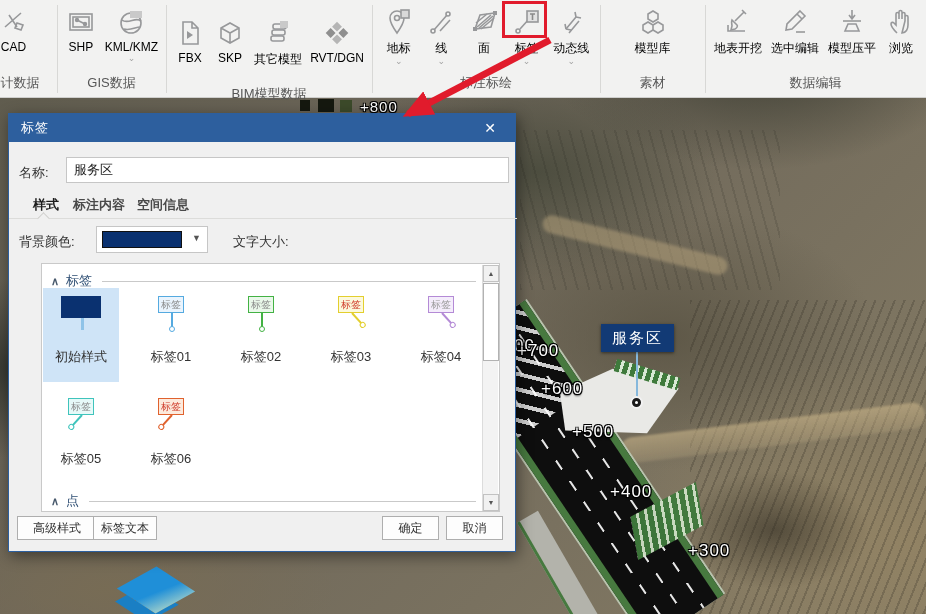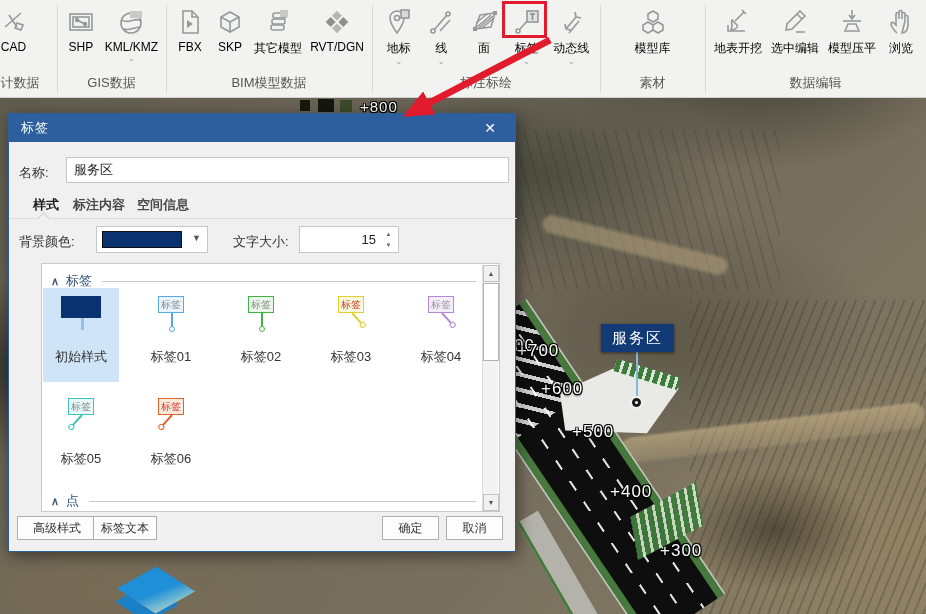--- a/index.html
+++ b/index.html
@@ -47,21 +47,21 @@
   #platform { position:absolute; left:552px; top:366px; width:132px; height:70px; z-index:2;
       background:#e9e9e6; clip-path:polygon(6% 38%, 46% 4%, 96% 32%, 72% 96%, 10% 92%); box-shadow:0 2px 4px rgba(0,0,0,.4); }
   #platform-edge { position:absolute; left:614px; top:368px; width:66px; height:13px; transform:rotate(17deg); z-index:2;
       background:repeating-linear-gradient(90deg, #3f7a3c 0 5px, #d8e8d4 5px 8px); }
 
   
   .marker { position:absolute; z-index:3; color:#fff; font-weight:normal; font-size:17px; letter-spacing:1px;
       text-shadow:-1px -1px 0 #000, 1px -1px 0 #000, -1px 1px 0 #000, 1px 1px 0 #000, 0 2px 2px rgba(0,0,0,.8); }
   .m800{left:360px; top:98px; font-size:15px;} .m00{left:514px; top:312px;margin-top:24px;}
   .m700{left:517px; top:341px;} .m600{left:541px; top:379px;} .m500{left:572px; top:422px;}
-  .m400{left:610px; top:482px;} .m300{left:660px; top:541px;}
+  .m400{left:610px; top:482px;} .m300{left:688px; top:541px;}
 
   
   #map-label { position:absolute; left:601px; top:324px; width:73px; height:28px; z-index:4;
       background:#123a75; color:#fff; font-size:15px; letter-spacing:2px; display:flex; align-items:center; justify-content:center;
       box-shadow:0 1px 3px rgba(0,0,0,.5); }
   #map-label-stem { position:absolute; left:636px; top:352px; width:2px; height:46px; background:#86b8dc; z-index:3; }
   #map-label-dot { position:absolute; left:630px; top:396px; width:13px; height:13px; border-radius:50%;
       border:2px solid #f2f2f2; background:#1a1a1a; z-index:3; }
   #map-label-dot::after { content:""; position:absolute; left:3px; top:3px; width:3px; height:3px; border-radius:50%; background:#fff; }
 
@@ -237,21 +237,21 @@
                 <rect x="14" y="4" width="12" height="7" fill="#c9c9c9" stroke="none"></rect>
               </svg>
           </span>
           <span class="tlabel">KML/KMZ</span>
           <span class="tchev">⌄</span>
         </div>
       </div>
       <div class="tgrouplabel">GIS数据</div>
     </div>
 
-    <div class="tgroup" style="left:166px; width:206px;">
+    <div class="tgroup" style="left:166px; width:206px;margin-top:11px;">
       <div class="titems">
         <div class="titem">
           <span class="ticon">
             <svg width="30" height="30" viewBox="0 0 30 30">
                 <path d="M8,4 h9 l6,6 v16 h-15 z M17,4 v6 h6"></path>
                 <path d="M12,13 l6,4 -6,4 z" fill="#97989a" stroke="none"></path>
               </svg>
           </span>
           <span class="tlabel">FBX</span>
         </div>
@@ -435,27 +435,20 @@
     <span class="tab" id="tab-spatial">空间信息</span>
     <div id="tabline"></div>
     <div id="tabnotch"></div>
 
     <span id="bgcolor-label">背景颜色:</span>
     <div id="bgcolor-combo">
       <div id="bgcolor-swatch" style="background: rgb(10, 49, 112);"></div>
       <span id="bgcolor-caret">▼</span>
     </div>
     <span id="fontsize-label">文字大小:</span>
-    <div id="fontsize-spin">
-      <span id="fontsize-value">15</span>
-      <div class="spinbtns">
-        <span class="spinbtn">▲</span>
-        <span class="spinbtn">▼</span>
-      </div>
-    </div>
 
     <div id="style-list">
       <div class="sechead" id="sec-label">
         <span class="caret">∧</span>
         <span class="sectitle">标签</span>
         <span class="secline"></span>
       </div>
 
       <div class="tile selected init r1 c0">
         <div class="pv">

